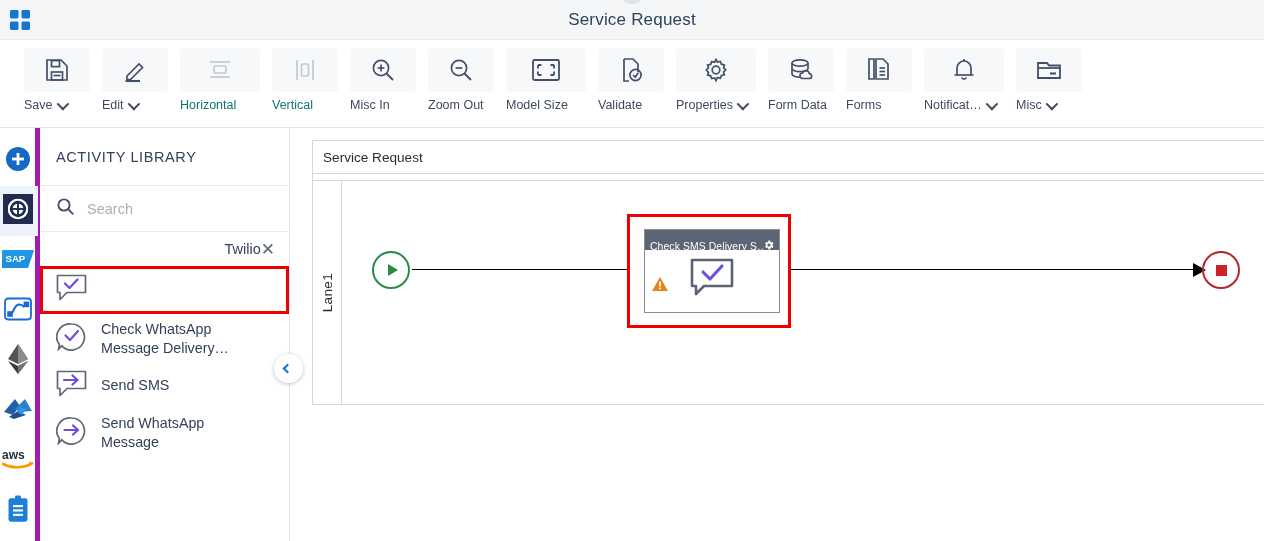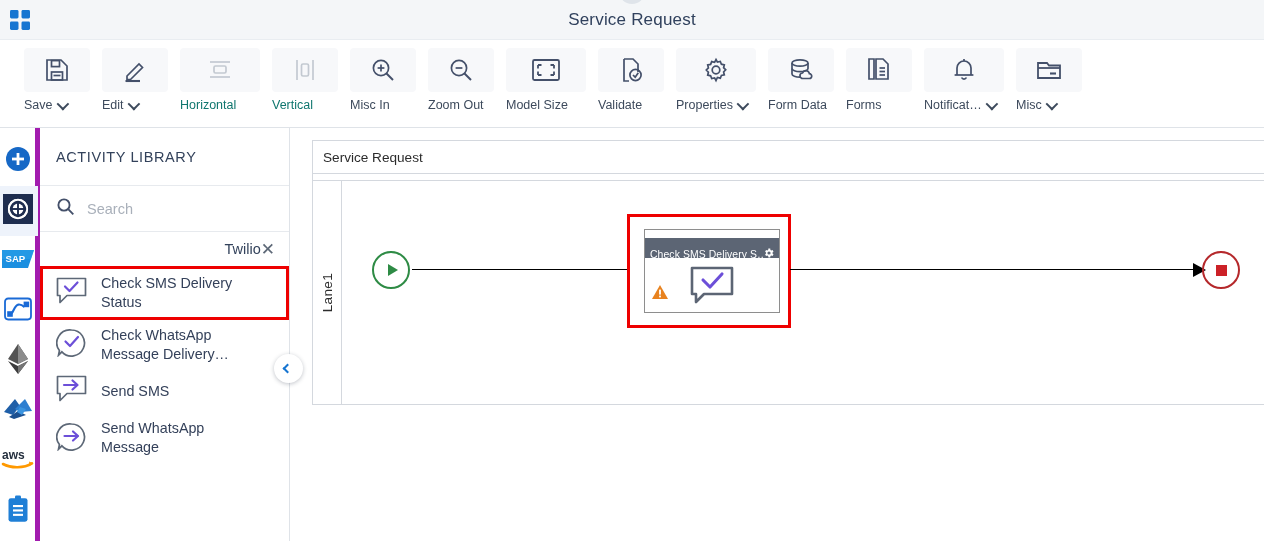--- a/index.html
+++ b/index.html
@@ -288,21 +288,20 @@
     width: 136px; height: 84px;
     border: 1px solid #8e8e8e;
     background: #fff;
   }
   .task-head {
     height: 20px;
     background: #5c6574;
     display: flex; align-items: center;
     justify-content: space-between;
     padding: 12px 4px 0 5px;
-    margin-top: 8px;
   }
   .task-head .tt {
     font-size: 10.4px; color: #ffffff;
     white-space: nowrap; overflow: hidden;
     letter-spacing: .1px;
   }
   .task-body { position: relative; height: 63px; }
   .task-icon {
     position: absolute; left: 50%; top: 7px;
     transform: translateX(-50%);
@@ -579,21 +578,20 @@
       <span>Twilio</span>
       <span class="grp-close">✕</span>
     </div>
 
     <div id="activity-list">
         <div class="act highlighted">
           <span><svg width="31" height="28" viewBox="0 0 31 28">
         <path d="M1.5 1.5h28v17H11l-7 7v-7H1.5z" fill="#fff" stroke="#5d6877" stroke-width="1.7" stroke-linejoin="round"></path>
         <polyline points="9,9.5 13.5,14 21.5,5.5" fill="none" stroke="#6c4fd8" stroke-width="2.2" stroke-linecap="round" stroke-linejoin="round"></polyline>
             </svg></span>
-          <span class="alabel">Check SMS Delivery Status</span>
         </div>
         <div class="act">
           <span><svg width="31" height="29" viewBox="0 0 31 29">
         <path d="M15.5 2a13 13 0 1 1-9.6 21.8l-3.4 3.4.9-4.6A13 13 0 0 1 15.5 2z" fill="#fff" stroke="#5d6877" stroke-width="1.7"></path>
         <polyline points="9.5,13.5 14,18 22,9" fill="none" stroke="#6c4fd8" stroke-width="2.2" stroke-linecap="round" stroke-linejoin="round"></polyline>
             </svg></span>
           <span class="alabel">Check WhatsApp Message Delivery…</span>
         </div>
         <div class="act">
           <span><svg width="31" height="28" viewBox="0 0 31 28">

